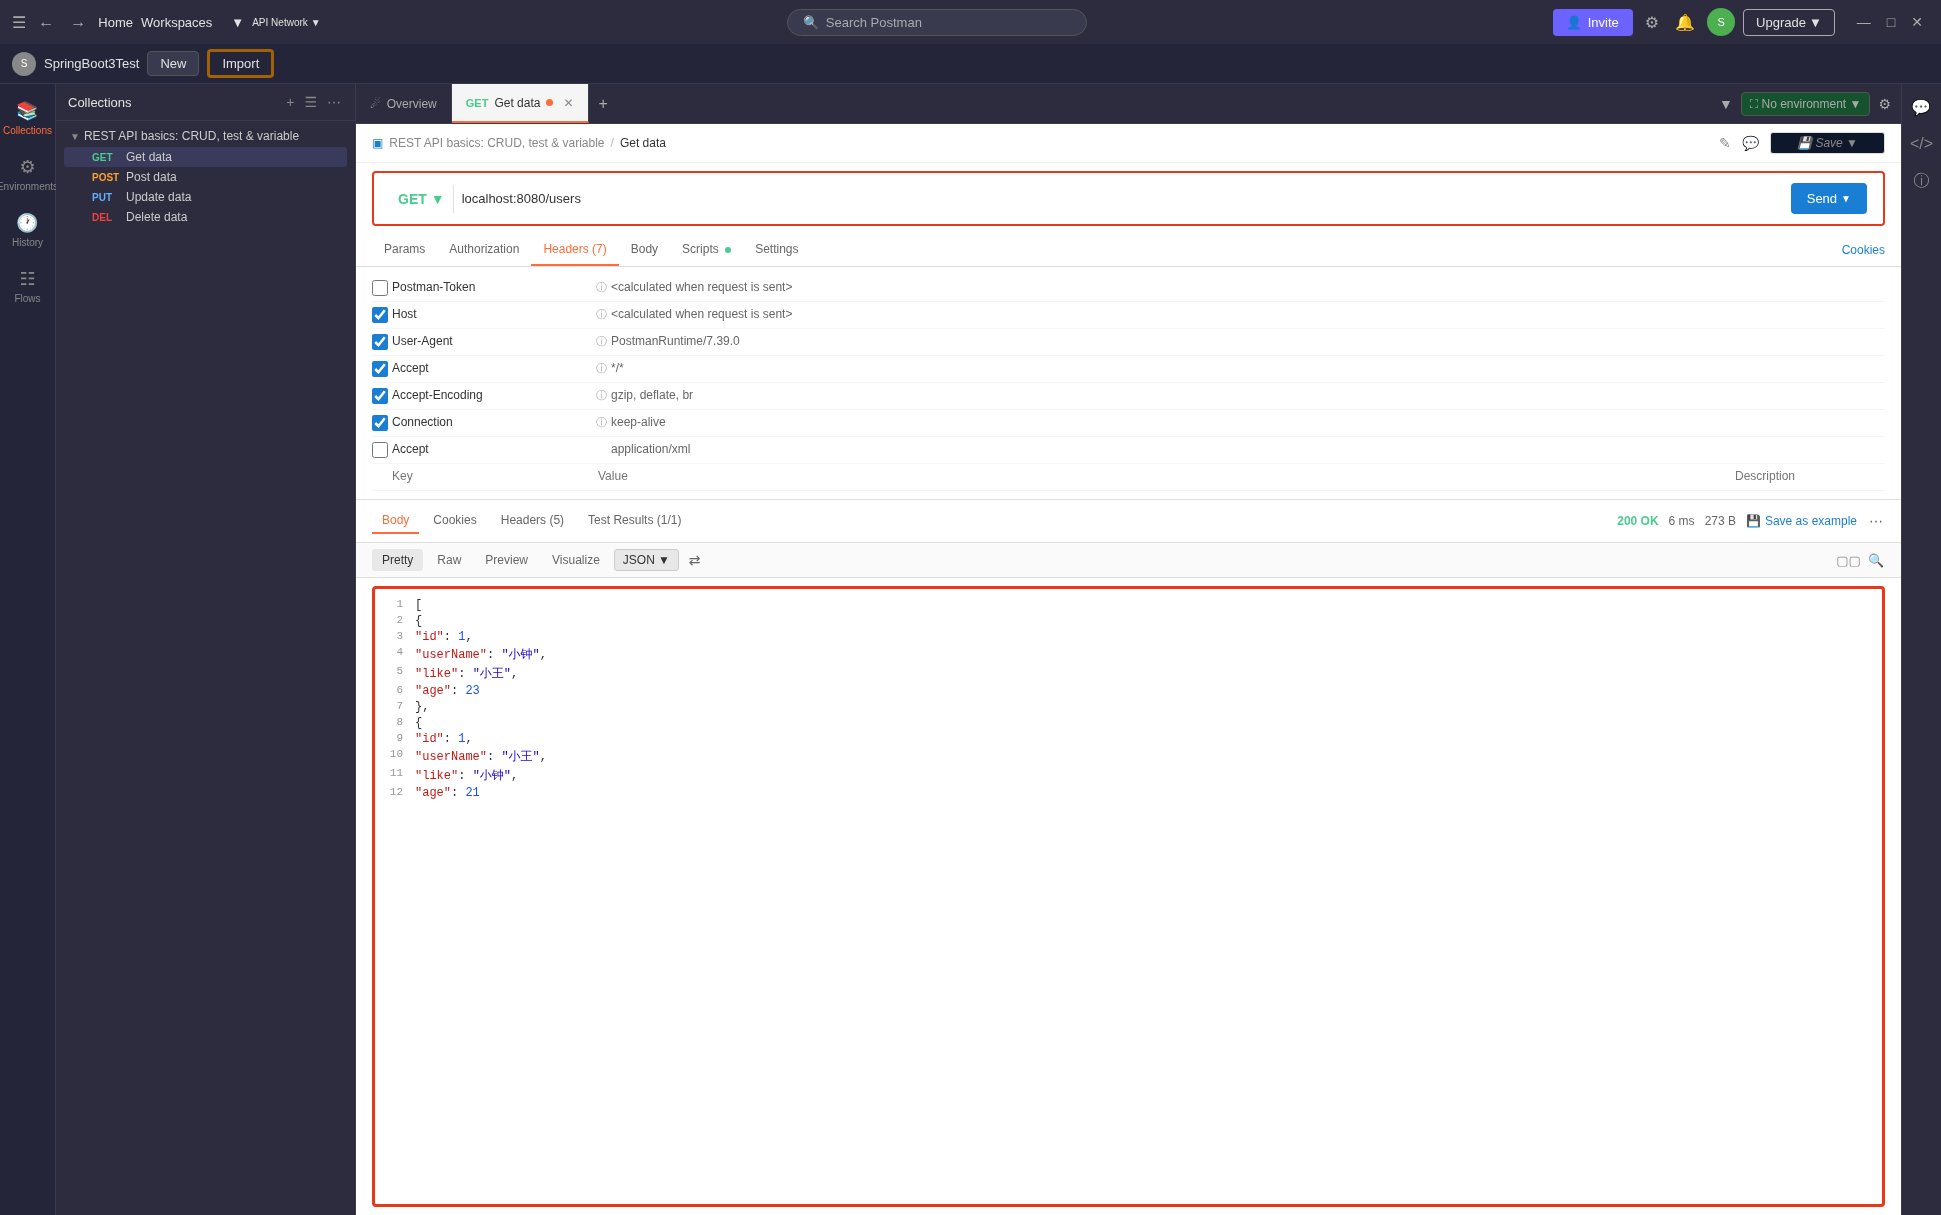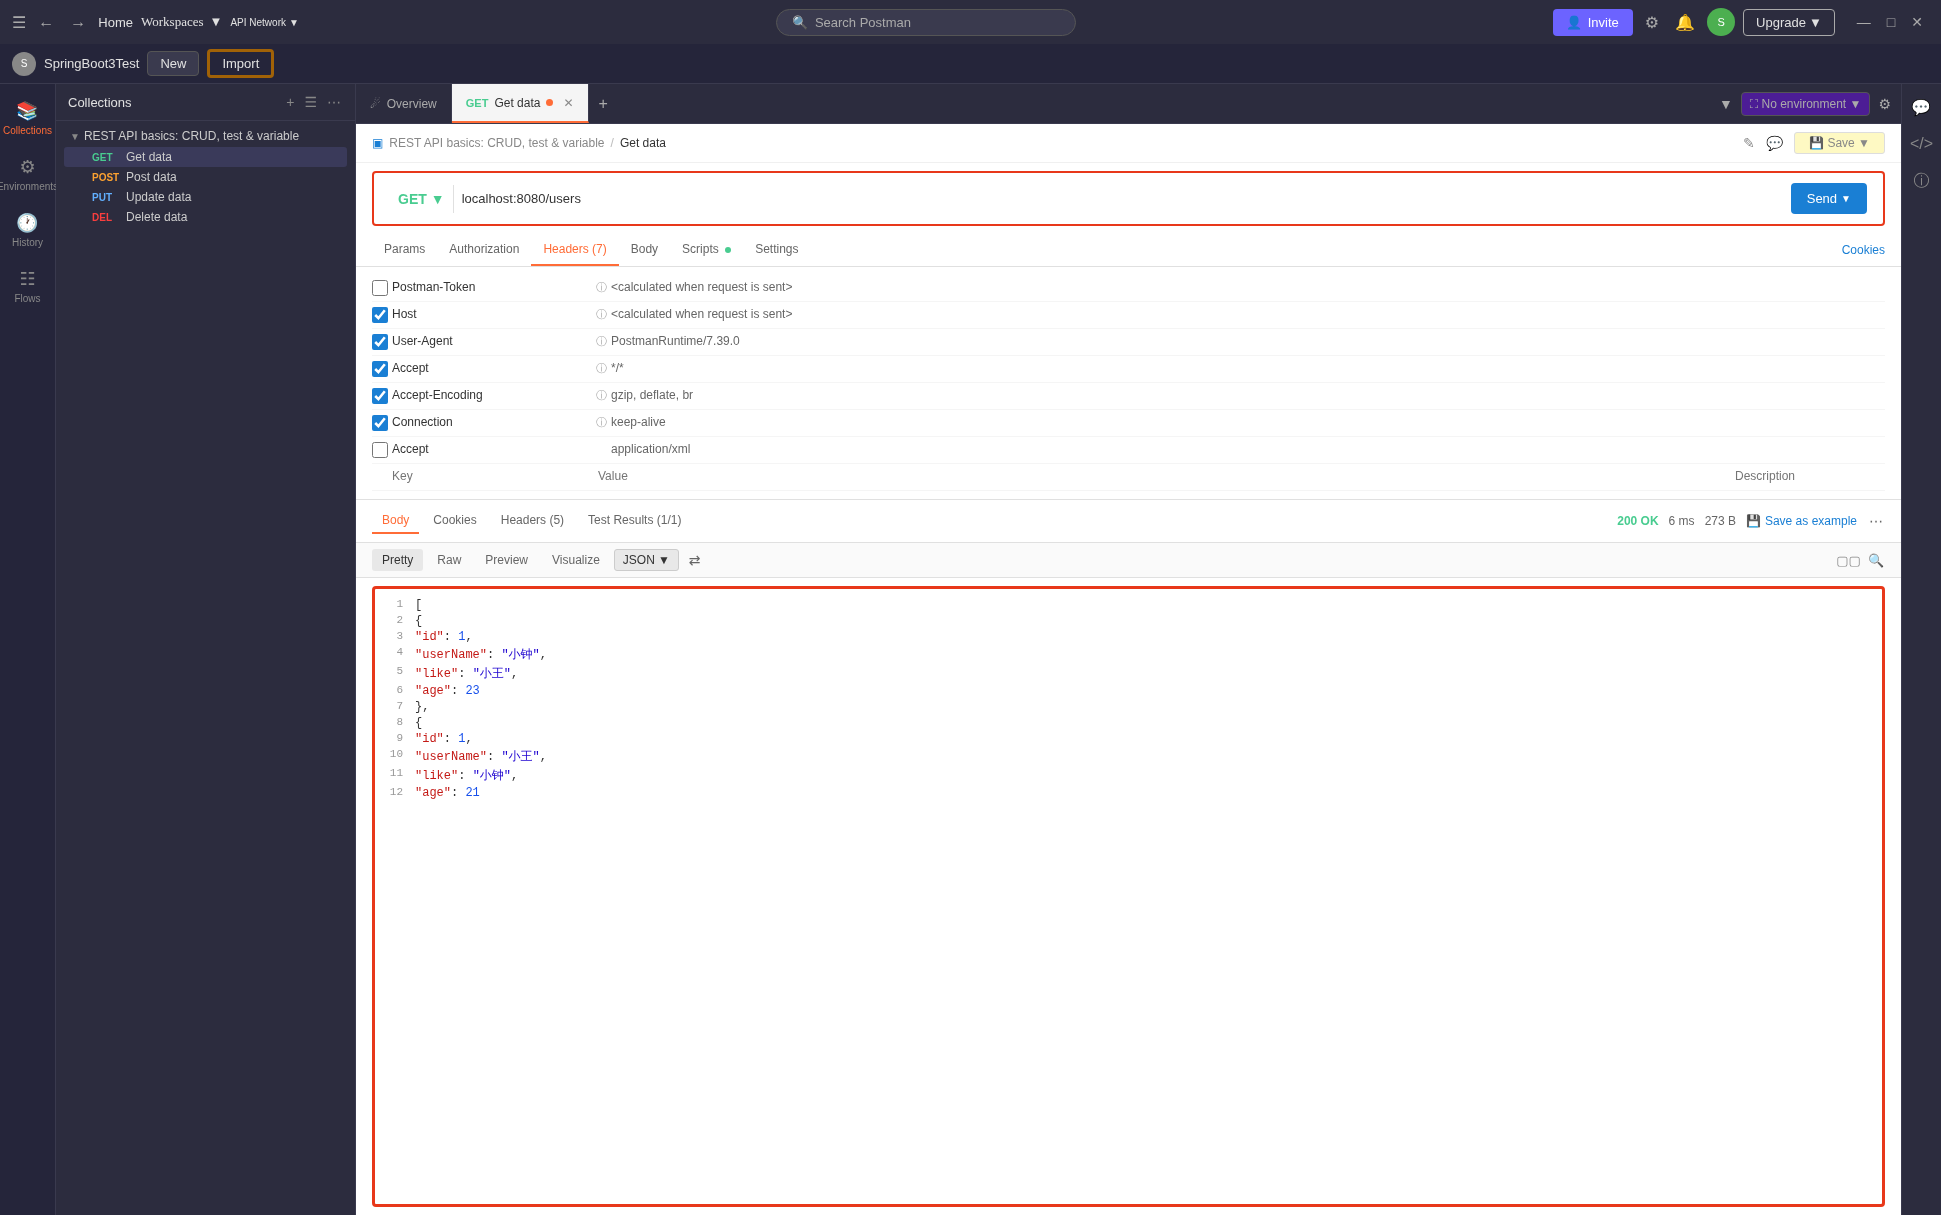--- a/index.html
+++ b/index.html
@@ -3,21 +3,21 @@
   <meta charset="utf-8">
   <style>
     * { box-sizing: border-box; margin: 0; padding: 0; }
     body { font-family: -apple-system, BlinkMacSystemFont, 'Segoe UI', sans-serif; font-size: 13px; background: #1a1a2e; color: #333; overflow: hidden; }
 
     
     .topbar { display: flex; align-items: center; background: #2c2c3e; height: 44px; padding: 0 12px; gap: 8px; color: #ccc; }
     .topbar-menu-icon { color: #aaa; font-size: 16px; cursor: pointer; }
     .topbar-nav-btn { background: none; border: none; color: #aaa; cursor: pointer; font-size: 16px; padding: 4px; }
     .topbar-home { color: #e0e0e0; font-size: 13px; cursor: pointer; }
-    .topbar-workspaces { color: #e0e0e0; font-size: 13px; cursor: pointer; display: flex; align-items: flex-start; gap: 6px; font-family: Liberation Serif, serif; }
+    .topbar-workspaces { color: #e0e0e0; font-size: 13px; cursor: pointer; display: flex; align-items: flex-start; gap: 19px; }
     .topbar-api-network { color: #e0e0e0; font-size: 10px; cursor: pointer; display: flex; align-items: center; gap: 3px; }
     .topbar-search { flex: 1; display: flex; justify-content: center; }
     .search-box { display: flex; align-items: center; gap: 6px; background: #3a3a4e; border: 1px solid #555; border-radius: 20px; padding: 5px 16px; width: 300px; color: #aaa; font-size: 13px; cursor: pointer; }
     .topbar-right { display: flex; align-items: center; gap: 8px; margin-left: auto; }
     .invite-btn { background: #6c63ff; color: white; border: none; border-radius: 4px; padding: 6px 14px; font-size: 13px; cursor: pointer; display: flex; align-items: center; gap: 5px; }
     .topbar-icon-btn { background: none; border: none; color: #aaa; font-size: 16px; cursor: pointer; padding: 4px; }
     .upgrade-btn { background: none; border: 1px solid #aaa; border-radius: 4px; color: #e0e0e0; padding: 5px 12px; font-size: 13px; cursor: pointer; display: flex; align-items: center; gap: 3px; }
     .window-controls { display: flex; gap: 4px; margin-left: 8px; }
     .win-btn { background: none; border: none; color: #aaa; cursor: pointer; font-size: 14px; padding: 4px 6px; }
 
@@ -55,21 +55,21 @@
 
     
     .tabbar { display: flex; align-items: center; background: #2c2c3e; border-bottom: 1px solid #3a3a4e; height: 40px; }
     .tab { display: flex; align-items: center; gap: 6px; padding: 0 14px; height: 100%; cursor: pointer; color: #aaa; font-size: 12px; border-right: 1px solid #3a3a4e; }
     .tab.active { background: #f5f5f5; color: #333; border-bottom: 2px solid #ff6c37; }
     .tab-dot { width: 7px; height: 7px; border-radius: 50%; background: #ff6c37; }
     .tab-close { color: #888; font-size: 12px; margin-left: 4px; }
     .tab-overview { color: #aaa; }
     .add-tab { background: none; border: none; color: #aaa; cursor: pointer; padding: 0 10px; font-size: 16px; }
     .tab-right-controls { margin-left: auto; display: flex; align-items: center; gap: 6px; padding-right: 8px; }
-    .env-selector { background: #4c1d95; border: 1px solid #555; color: #aaa; border-radius: 4px; padding: 4px 8px; font-size: 12px; cursor: pointer; }
+    .env-selector { background: #14532d; border: 1px solid #555; color: #aaa; border-radius: 4px; padding: 4px 8px; font-size: 12px; cursor: pointer; }
 
     
     .request-area { background: #fff; border-bottom: 1px solid #e0e0e0; }
     .breadcrumb { display: flex; align-items: center; gap: 6px; padding: 8px 16px; font-size: 12px; color: #888; border-bottom: 1px solid #f0f0f0; }
     .breadcrumb-link { color: #888; cursor: pointer; }
     .breadcrumb-sep { color: #bbb; }
     .breadcrumb-current { color: #333; font-weight: 500; }
     .url-bar { display: flex; align-items: center; padding: 10px 16px; gap: 8px; border: 2px solid #e8381a; border-radius: 4px; margin: 8px 16px; }
     .method-selector { display: flex; align-items: center; gap: 4px; color: #49cc90; font-weight: bold; font-size: 14px; cursor: pointer; padding: 6px 8px; border-right: 1px solid #e0e0e0; }
     .url-input { flex: 1; border: none; outline: none; font-size: 13px; color: #333; background: transparent; }
@@ -265,21 +265,21 @@
 
     <div class="request-area">
       <div class="breadcrumb">
         <span style="color:#1a7fd4;">▣</span>
         <span class="breadcrumb-link">REST API basics: CRUD, test &amp; variable</span>
         <span class="breadcrumb-sep">/</span>
         <span class="breadcrumb-current">Get data</span>
         <span style="margin-left:auto;display:flex;gap:8px;">
           <button class="panel-icon-btn" style="color:#888;">✎</button>
           <button class="panel-icon-btn" style="color:#888;">💬</button>
-          <button class="panel-icon-btn" style="color:#888;background:#fef9c3;border:1px solid #ddd;border-radius:3px;padding:3px 14px;font-size:12px;">💾 Save ▼</button>
+          <button class="panel-icon-btn" style="color:#888;background:#0f172a;border:1px solid #ddd;border-radius:3px;padding:3px 26px;font-size:12px;font-style:italic;">💾 Save ▼</button>
         </span>
       </div>
 
       <div class="url-bar">
         <div class="method-selector">
           <span>GET</span>
           <span>▼</span>
         </div>
         <input class="url-input" type="text" value="localhost:8080/users" style="">
         <button class="send-btn">

